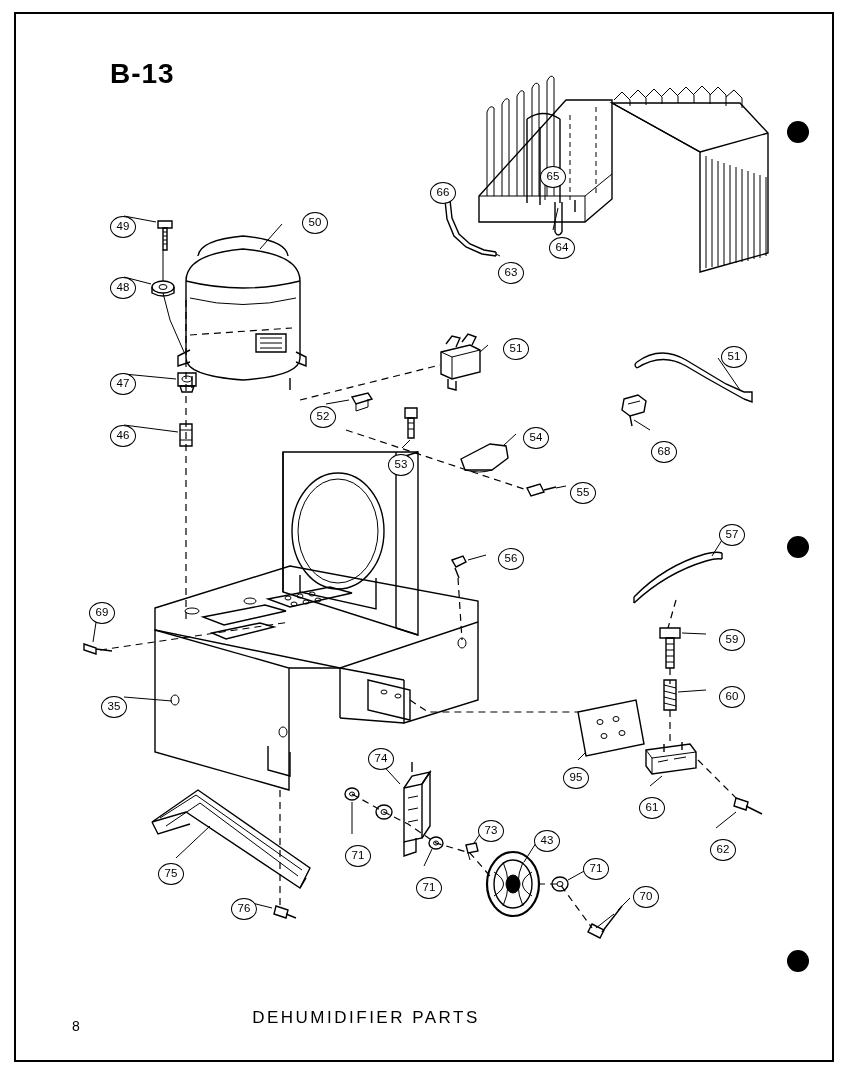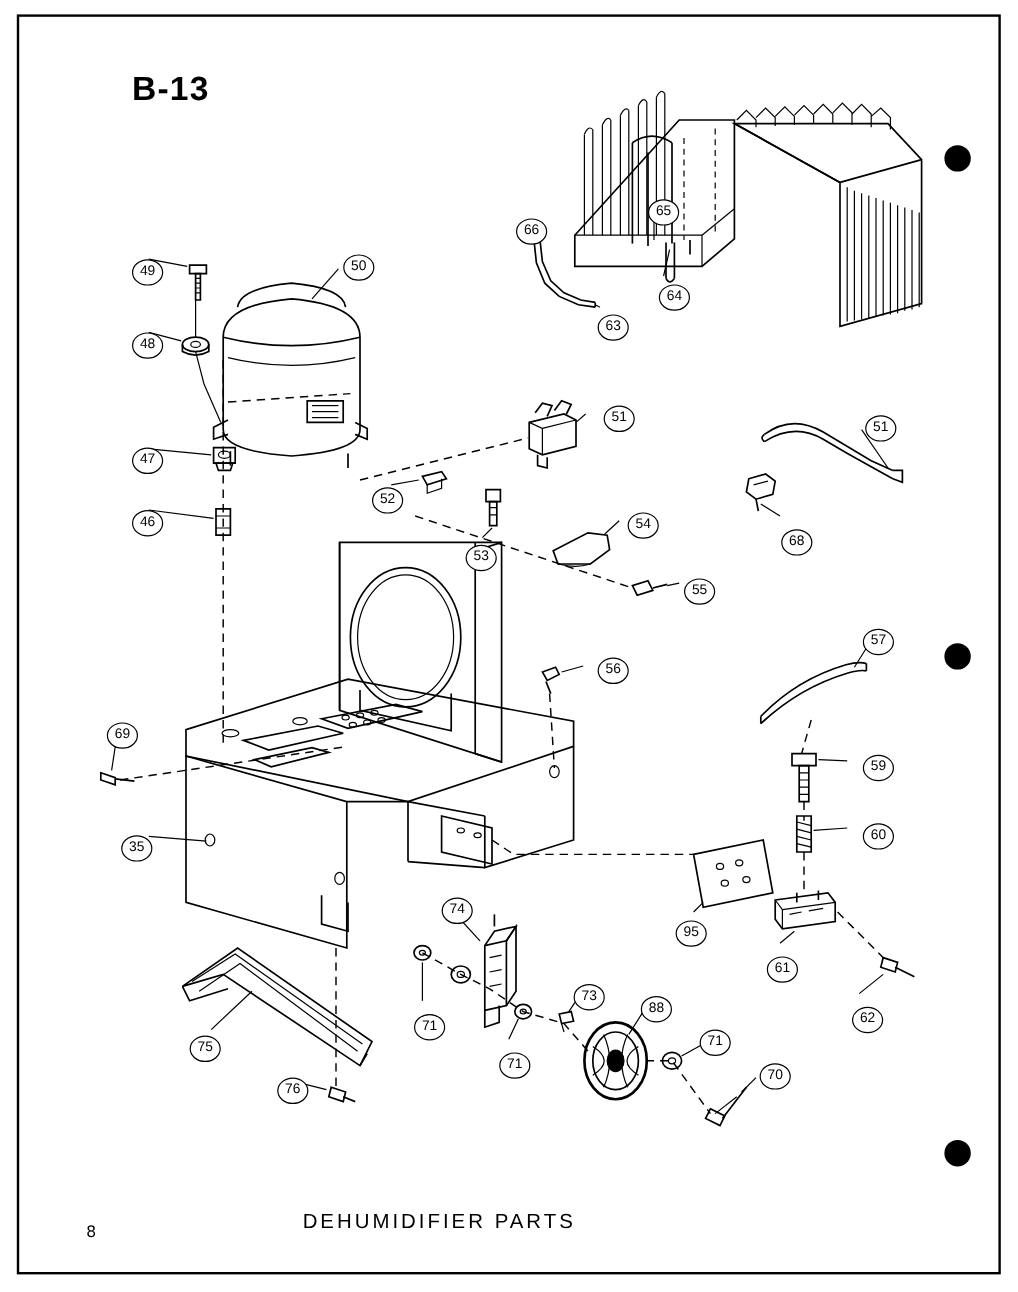--- a/index.html
+++ b/index.html
@@ -456,21 +456,21 @@
     <path class="ln-thin" d="M248 902 L272 908"></path>
     <path class="dash" d="M280 790 L280 906"></path>
 
   </svg>
 
   <div class="callout" style="left:101px;top:696px">35</div>
   <div class="callout" style="left:110px;top:425px">46</div>
   <div class="callout" style="left:110px;top:373px">47</div>
   <div class="callout" style="left:110px;top:277px">48</div>
   <div class="callout" style="left:110px;top:216px">49</div>
-  <div class="callout" style="left:286px;top:212px">50</div>
+  <div class="callout" style="left:302px;top:212px">50</div>
   <div class="callout" style="left:503px;top:338px">51</div>
   <div class="callout" style="left:310px;top:406px">52</div>
   <div class="callout" style="left:388px;top:454px">53</div>
   <div class="callout" style="left:523px;top:427px">54</div>
   <div class="callout" style="left:570px;top:482px">55</div>
   <div class="callout" style="left:498px;top:548px">56</div>
   <div class="callout" style="left:719px;top:524px">57</div>
   <div class="callout" style="left:563px;top:767px">95</div>
   <div class="callout" style="left:719px;top:629px">59</div>
   <div class="callout" style="left:719px;top:686px">60</div>
@@ -480,21 +480,21 @@
   <div class="callout" style="left:549px;top:237px">64</div>
   <div class="callout" style="left:540px;top:166px">65</div>
   <div class="callout" style="left:430px;top:182px">66</div>
   <div class="callout" style="left:721px;top:346px">51</div>
   <div class="callout" style="left:651px;top:441px">68</div>
   <div class="callout" style="left:89px;top:602px">69</div>
   <div class="callout" style="left:633px;top:886px">70</div>
   <div class="callout" style="left:345px;top:845px">71</div>
   <div class="callout" style="left:416px;top:877px">71</div>
   <div class="callout" style="left:583px;top:858px">71</div>
-  <div class="callout" style="left:534px;top:830px">88</div>
+  <div class="callout" style="left:534px;top:830px">43</div>
   <div class="callout" style="left:478px;top:820px">73</div>
   <div class="callout" style="left:368px;top:748px">74</div>
   <div class="callout" style="left:158px;top:863px">75</div>
   <div class="callout" style="left:231px;top:898px">76</div>
 
   <div class="punch-hole" style="left:787px;top:121px"></div>
   <div class="punch-hole" style="left:787px;top:536px"></div>
   <div class="punch-hole" style="left:787px;top:950px"></div>
 
   <div id="footer-title">DEHUMIDIFIER  PARTS</div>

